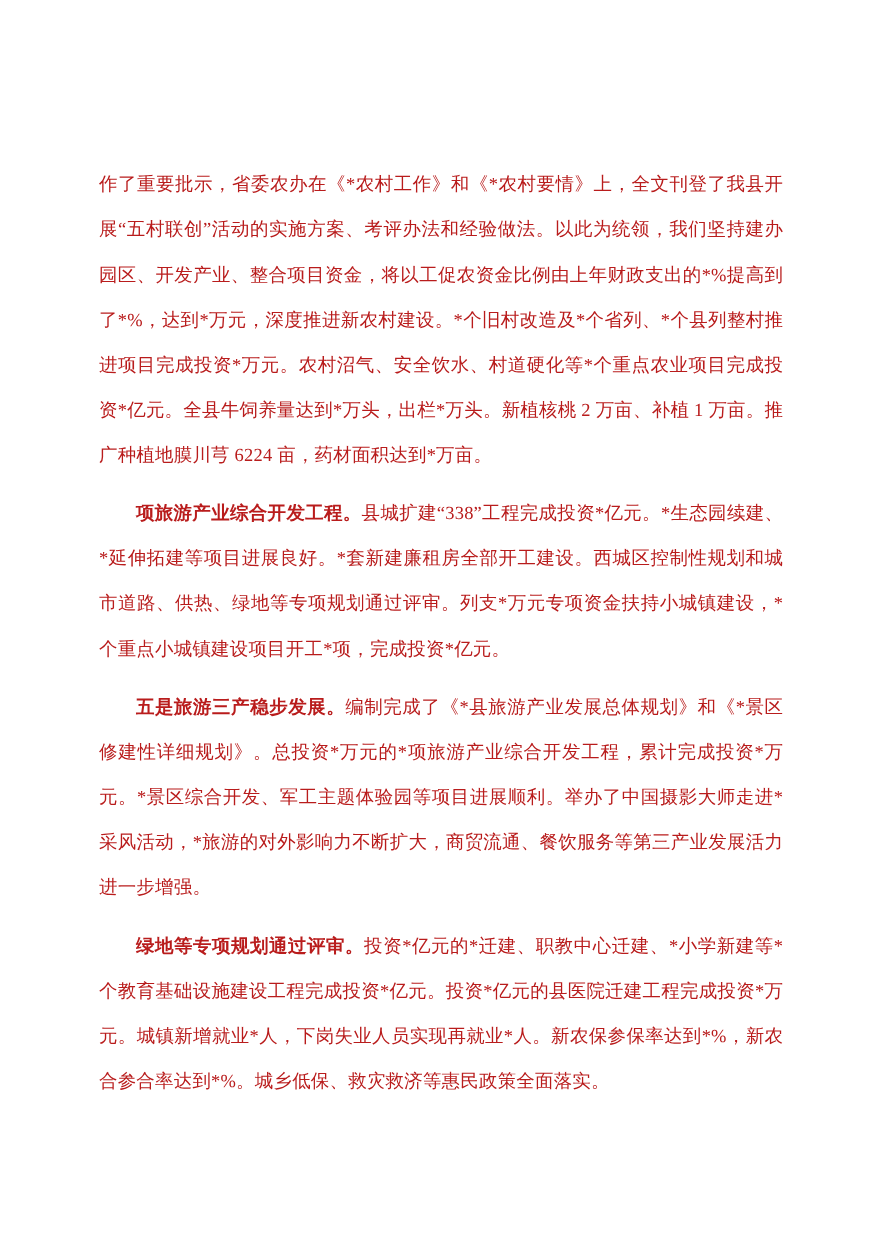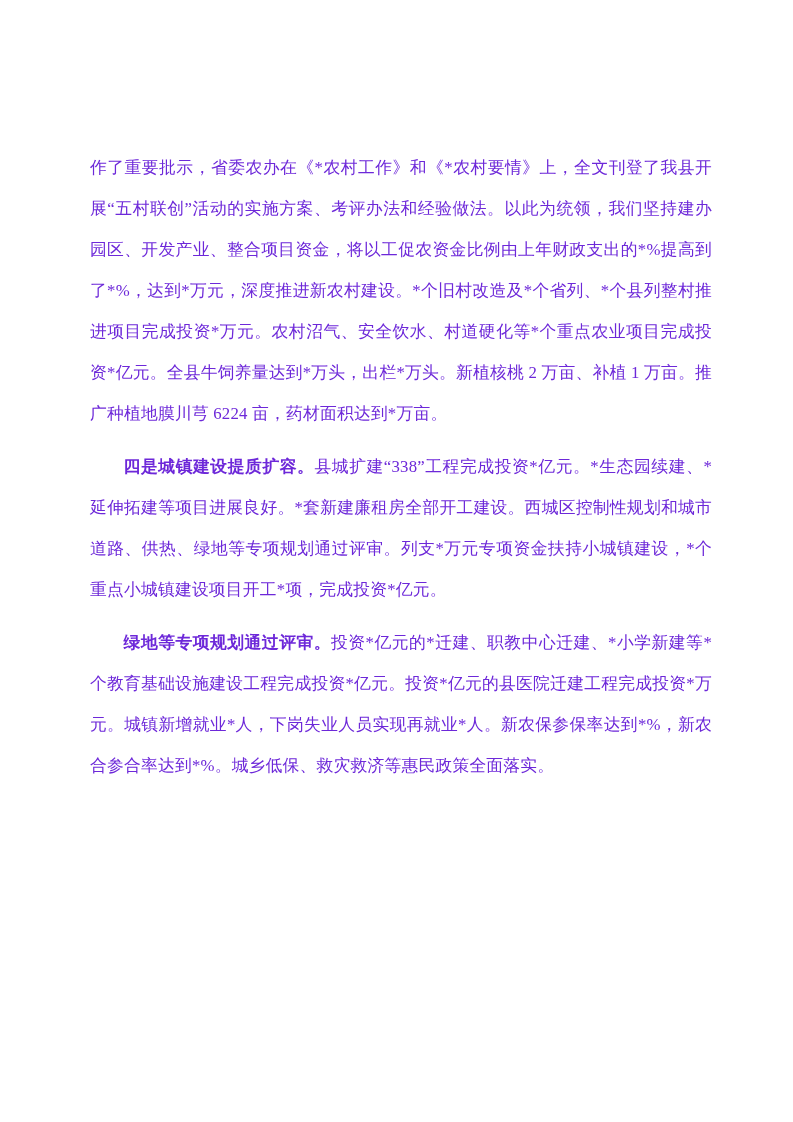--- a/index.html
+++ b/index.html
@@ -13,21 +13,21 @@
     height: 1122px;
     background: #ffffff;
     overflow: hidden;
     font-family: "Liberation Serif", "DejaVu Serif", serif;
   }
   .doc-content {
     position: absolute;
     left: 90px;
     top: 147px;
     width: 622px;
-    color: #6d28d9;
+    color: #b91c1c;
   }
   p.para {
     margin: 0;
     font-size: 16.8px;
     line-height: 41px;
     text-align: justify;
     text-justify: inter-ideograph;
     letter-spacing: 0.2px;
     word-break: break-all;
   }
@@ -42,19 +42,20 @@
   }
 </style>
 </head>
 <body>
 
 <div class="page">
   <div class="doc-content">
 
     <p class="para"><b class="para-heading"></b><span class="para-body">作了重要批示，省委农办在《*农村工作》和《*农村要情》上，全文刊登了我县开展“五村联创”活动的实施方案、考评办法和经验做法。以此为统领，我们坚持建办园区、开发产业、整合项目资金，将以工促农资金比例由上年财政支出的*%提高到了*%，达到*万元，深度推进新农村建设。*个旧村改造及*个省列、*个县列整村推进项目完成投资*万元。农村沼气、安全饮水、村道硬化等*个重点农业项目完成投资*亿元。全县牛饲养量达到*万头，出栏*万头。新植核桃 2 万亩、补植 1 万亩。推广种植地膜川芎 6224 亩，药材面积达到*万亩。</span></p>
 
-    <p class="para indent"><b class="para-heading">四是城镇建设提质扩容。</b><span class="para-body">县城扩建“338”工程完成投资*亿元。*生态园续建、*延伸拓建等项目进展良好。*套新建廉租房全部开工建设。西城区控制性规划和城市道路、供热、绿地等专项规划通过评审。列支*万元专项资金扶持小城镇建设，*个重点小城镇建设项目开工*项，完成投资*亿元。</span></p>
+    <p class="para indent"><b class="para-heading">项旅游产业综合开发工程。</b><span class="para-body">县城扩建“338”工程完成投资*亿元。*生态园续建、*延伸拓建等项目进展良好。*套新建廉租房全部开工建设。西城区控制性规划和城市道路、供热、绿地等专项规划通过评审。列支*万元专项资金扶持小城镇建设，*个重点小城镇建设项目开工*项，完成投资*亿元。</span></p>
 
+    <p class="para indent"><b class="para-heading">五是旅游三产稳步发展。</b><span class="para-body">编制完成了《*县旅游产业发展总体规划》和《*景区修建性详细规划》。总投资*万元的*项旅游产业综合开发工程，累计完成投资*万元。*景区综合开发、军工主题体验园等项目进展顺利。举办了中国摄影大师走进*采风活动，*旅游的对外影响力不断扩大，商贸流通、餐饮服务等第三产业发展活力进一步增强。</span></p>
 
     <p class="para indent"><b class="para-heading">绿地等专项规划通过评审。</b><span class="para-body">投资*亿元的*迁建、职教中心迁建、*小学新建等*个教育基础设施建设工程完成投资*亿元。投资*亿元的县医院迁建工程完成投资*万元。城镇新增就业*人，下岗失业人员实现再就业*人。新农保参保率达到*%，新农合参合率达到*%。城乡低保、救灾救济等惠民政策全面落实。</span></p>
 
   </div>
 </div>
 
 </body></html>

